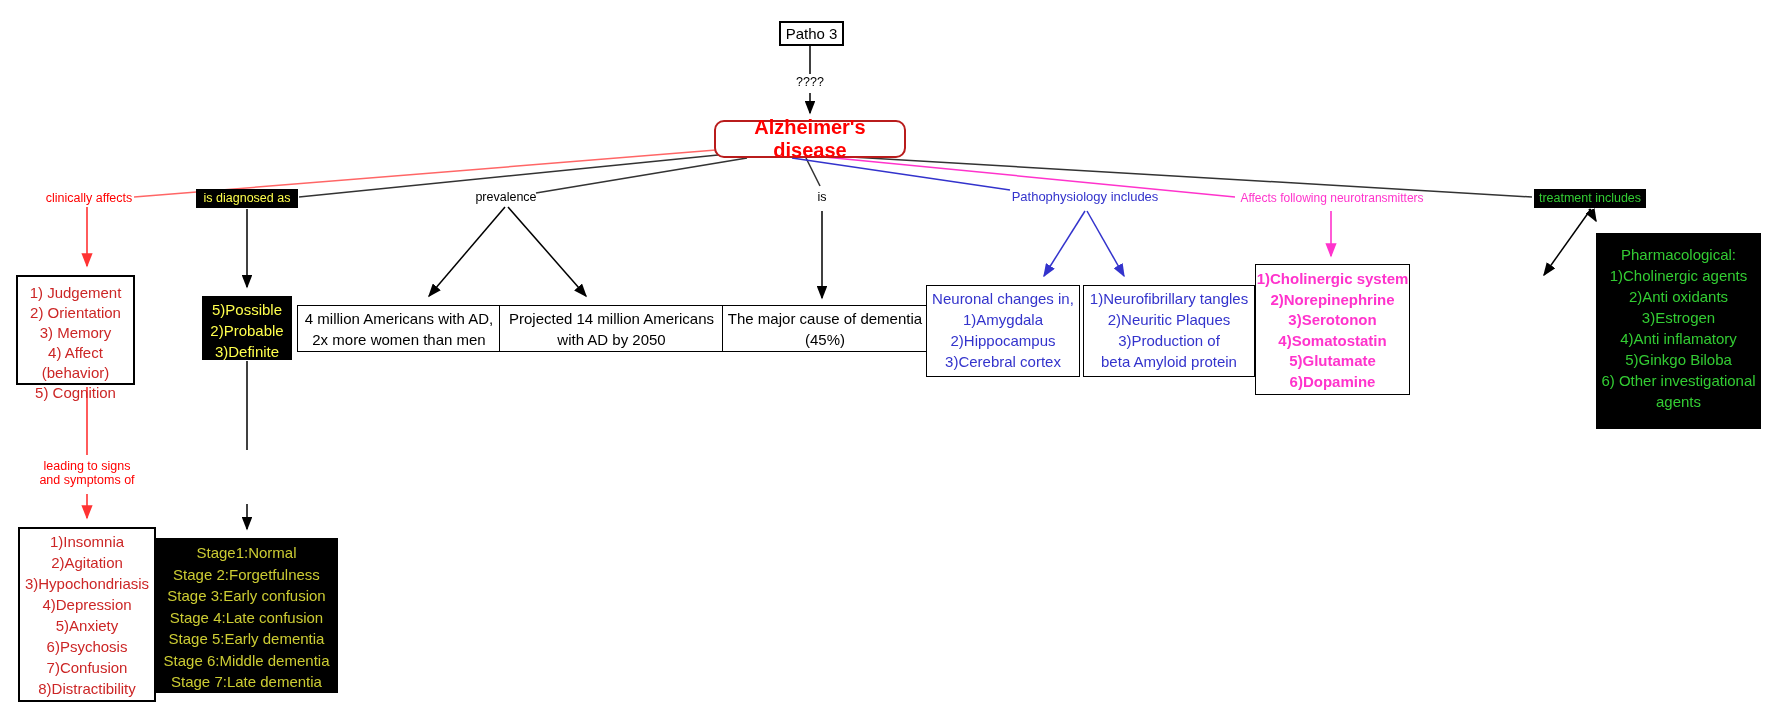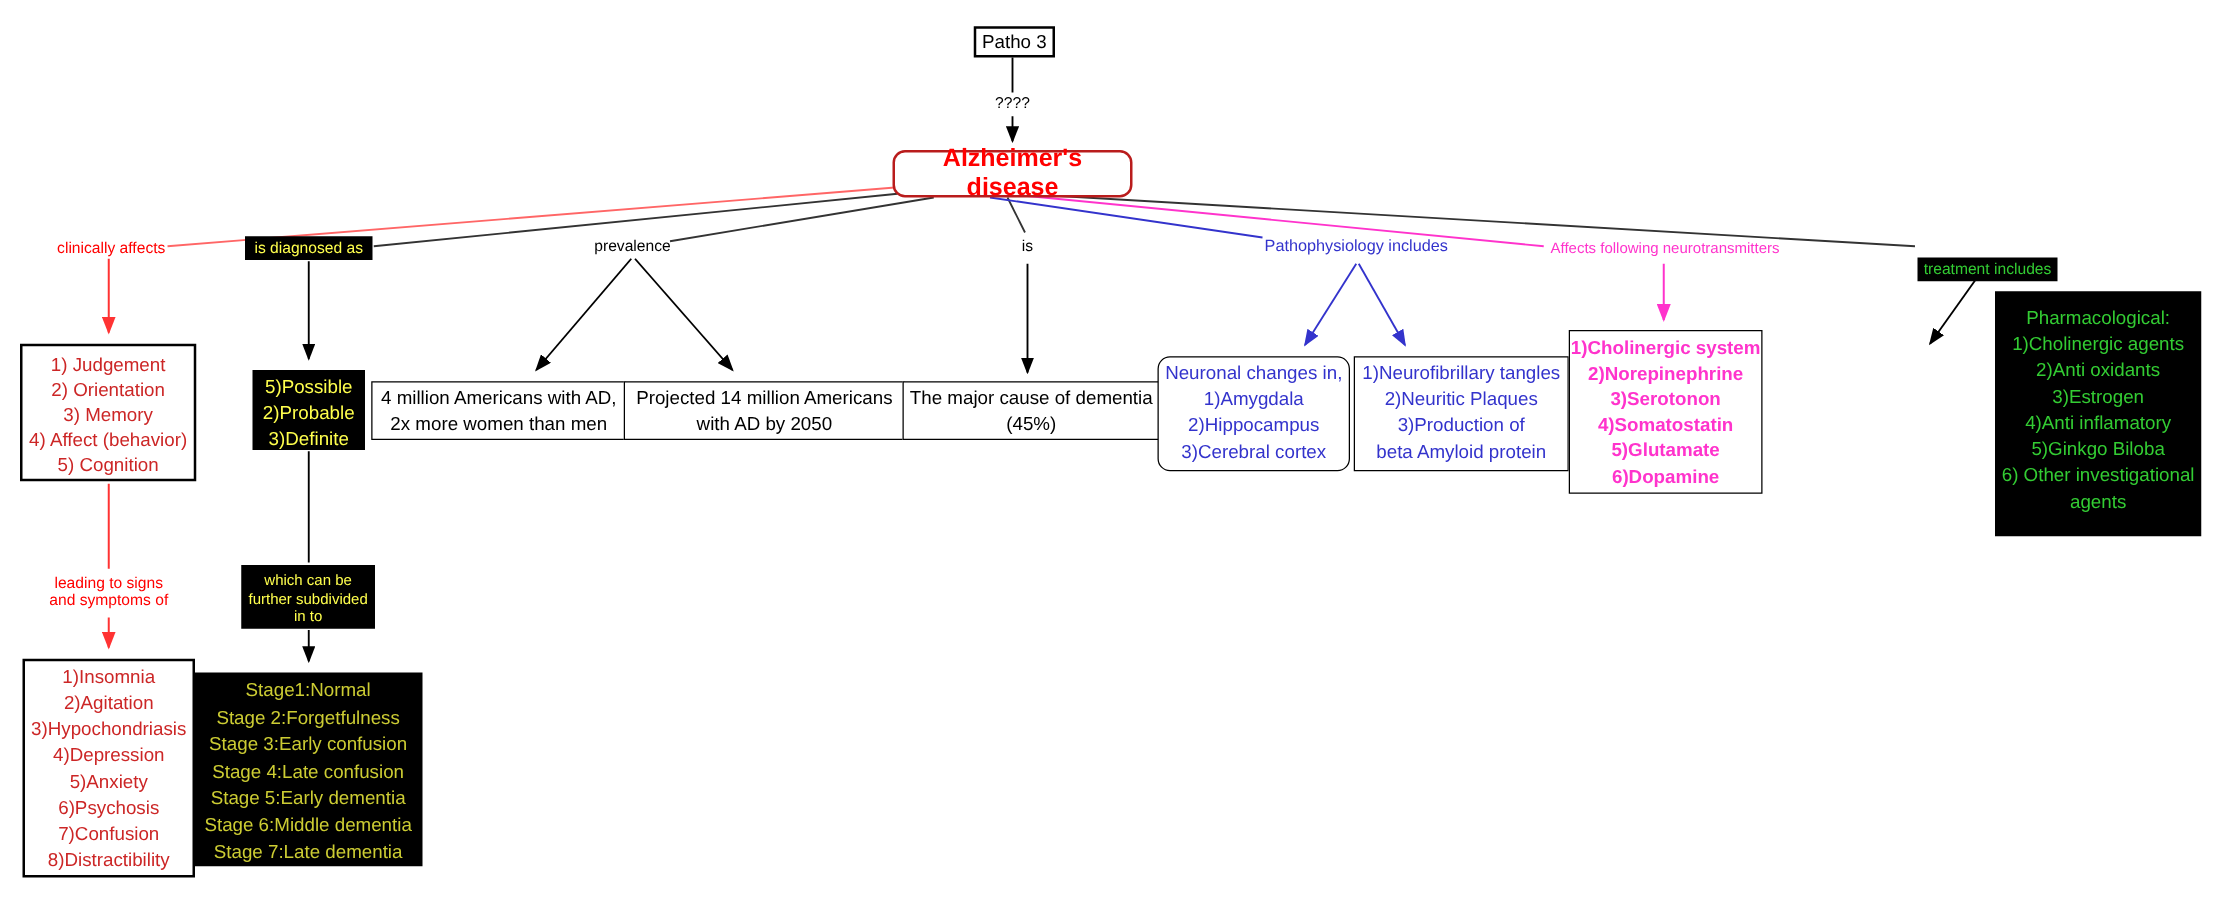--- a/index.html
+++ b/index.html
@@ -93,23 +93,23 @@
   <div class="lbl bbox yellow-text" style="left:196px; top:189px; width:102px; height:19px; line-height:19px;">is diagnosed as</div>
 
   <div class="lbl black-text" style="left:444px; top:190px; width:124px;">prevalence</div>
 
   <div class="lbl black-text" style="left:804px; top:190px; width:36px;">is</div>
 
   <div class="lbl blue-text" style="left:1010px; top:190px; width:150px; font-size:13px;">Pathophysiology includes</div>
 
   <div class="lbl magenta-text" style="left:1236px; top:191px; width:192px; font-size:12px;">Affects following neurotransmitters</div>
 
-  <div class="lbl bbox green-text" style="left:1534px; top:206px; width:112px; height:19px; line-height:19px;">treatment includes</div>
+  <div class="lbl bbox green-text" style="left:1534px; top:189px; width:112px; height:19px; line-height:19px;">treatment includes</div>
 
-  <div class="node wbox red-list" style="left:16px; top:275px; width:141px; height:110px; line-height:20px; padding-top:6px;">1) Judgement
+  <div class="node wbox red-list" style="left:16px; top:275px; width:119px; height:110px; line-height:20px; padding-top:6px;">1) Judgement
 2) Orientation
 3) Memory
 4) Affect (behavior)
 5) Cognition</div>
 
   <div class="lbl red-label" style="left:28px; top:459px; width:118px;">leading to signs
 and symptoms of</div>
 
   <div class="node wbox red-list" style="left:18px; top:527px; width:138px; height:175px; line-height:21px; padding-top:2px;">1)Insomnia
 2)Agitation
@@ -117,42 +117,39 @@
 4)Depression
 5)Anxiety
 6)Psychosis
 7)Confusion
 8)Distractibility</div>
 
   <div class="node bbox yellow-text" style="left:202px; top:296px; width:90px; height:64px; line-height:21px; padding-top:3px;">5)Possible
 2)Probable
 3)Definite</div>
 
-  <div class="lbl bbox yellow-text" style="left:193px; top:452px; width:107px; height:51px; font-size:12px; line-height:14.5px; padding-top:5px;">which can be
-further subdivided
-in to</div>
 
   <div class="node bbox stage-yellow" style="left:155px; top:538px; width:183px; height:155px; line-height:21.5px; padding-top:4px;">Stage1:Normal
 Stage 2:Forgetfulness
 Stage 3:Early confusion
 Stage 4:Late confusion
 Stage 5:Early dementia
 Stage 6:Middle dementia
 Stage 7:Late dementia</div>
 
   <div class="node thinbox black-text" style="left:297px; top:305px; width:204px; height:47px; line-height:21px; padding-top:2px;">4 million Americans with AD,
 2x more women than men</div>
 
   <div class="node thinbox black-text" style="left:499px; top:305px; width:225px; height:47px; line-height:21px; padding-top:2px;">Projected 14 million Americans
 with AD by 2050</div>
 
   <div class="node thinbox black-text" style="left:722px; top:305px; width:206px; height:47px; line-height:21px; padding-top:2px; overflow:hidden;">The major cause of dementia
 (45%)</div>
 
-  <div class="node thinbox blue-text" style="left:926px; top:285px; width:154px; height:92px; line-height:21px; padding-top:2px;border-radius:10px;">Neuronal changes in,
+  <div class="node thinbox blue-text" style="left:926px; top:285px; width:154px; height:92px; line-height:21px; padding-top:2px;">Neuronal changes in,
 1)Amygdala
 2)Hippocampus
 3)Cerebral cortex</div>
 
   <div class="node thinbox blue-text" style="left:1083px; top:285px; width:172px; height:92px; line-height:21px; padding-top:2px;">1)Neurofibrillary tangles
 2)Neuritic Plaques
 3)Production of
 beta Amyloid protein</div>
 
   <div class="node thinbox magenta-text" style="left:1255px; top:264px; width:155px; height:131px; line-height:20.5px; padding-top:4px;font-weight:bold;">1)Cholinergic system

